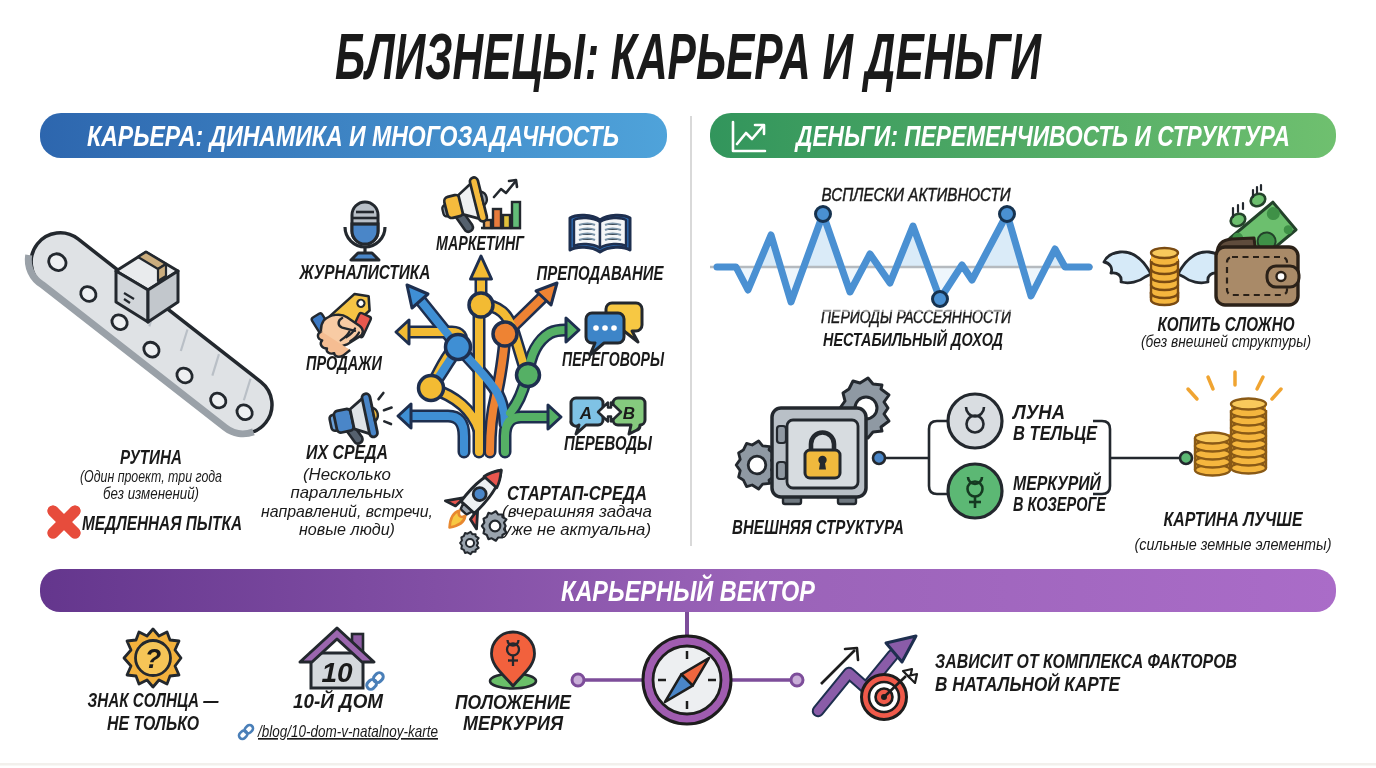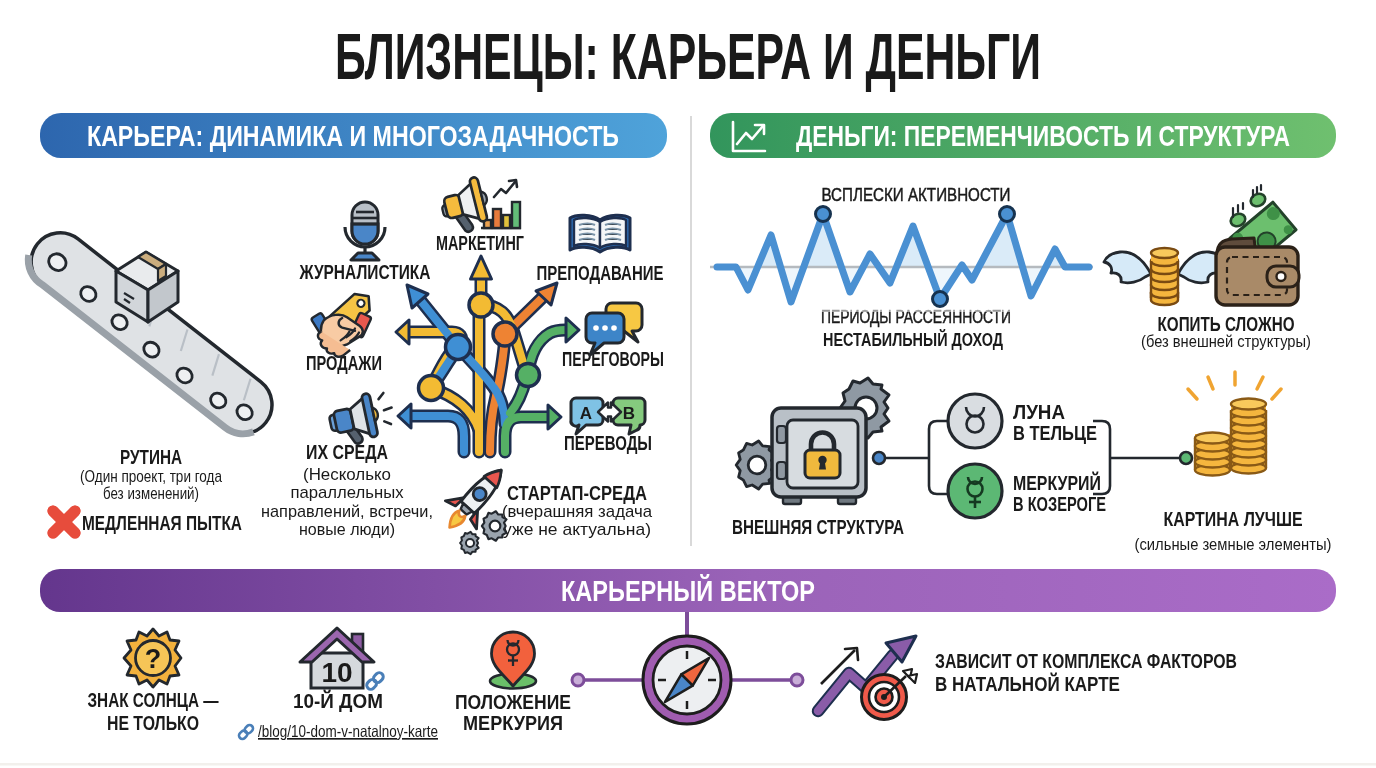--- a/index.html
+++ b/index.html
@@ -1,16 +1,16 @@
 <!DOCTYPE html>
 <html><head>
 <meta charset="utf-8">
 <style>
 html,body{margin:0;padding:0;background:#fff;}
-#c{position:relative;width:1376px;height:768px;overflow:hidden;background:#ffffff;font-family:"Liberation Sans",sans-serif;}
+#c{position:relative;width:1376px;height:768px;overflow:hidden;background:#ffffff;font-family:"Liberation Sans",sans-serif;font-style:italic;}
 text{font-family:"Liberation Sans",sans-serif;fill:#1a1a1a;}
 .b{font-weight:bold;}
 .w{fill:#ffffff;font-weight:bold;}
 </style>
 </head>
 <body>
 <div id="c">
 <svg width="1376" height="768" viewBox="0 0 1376 768">
 <defs>
 <linearGradient id="gblue" x1="0" y1="0" x2="1" y2="0">

